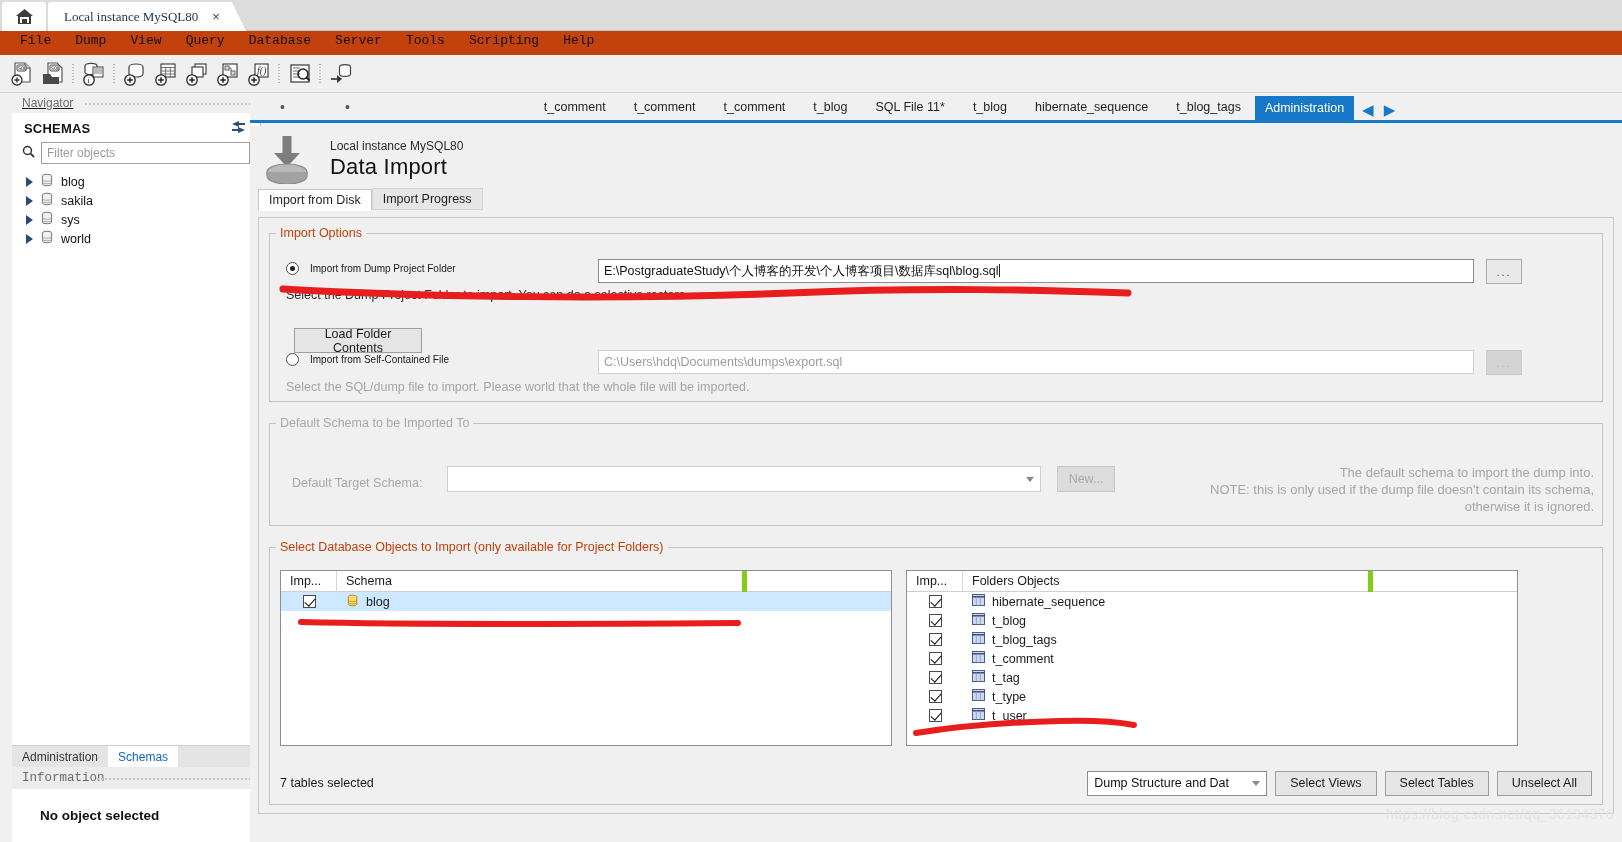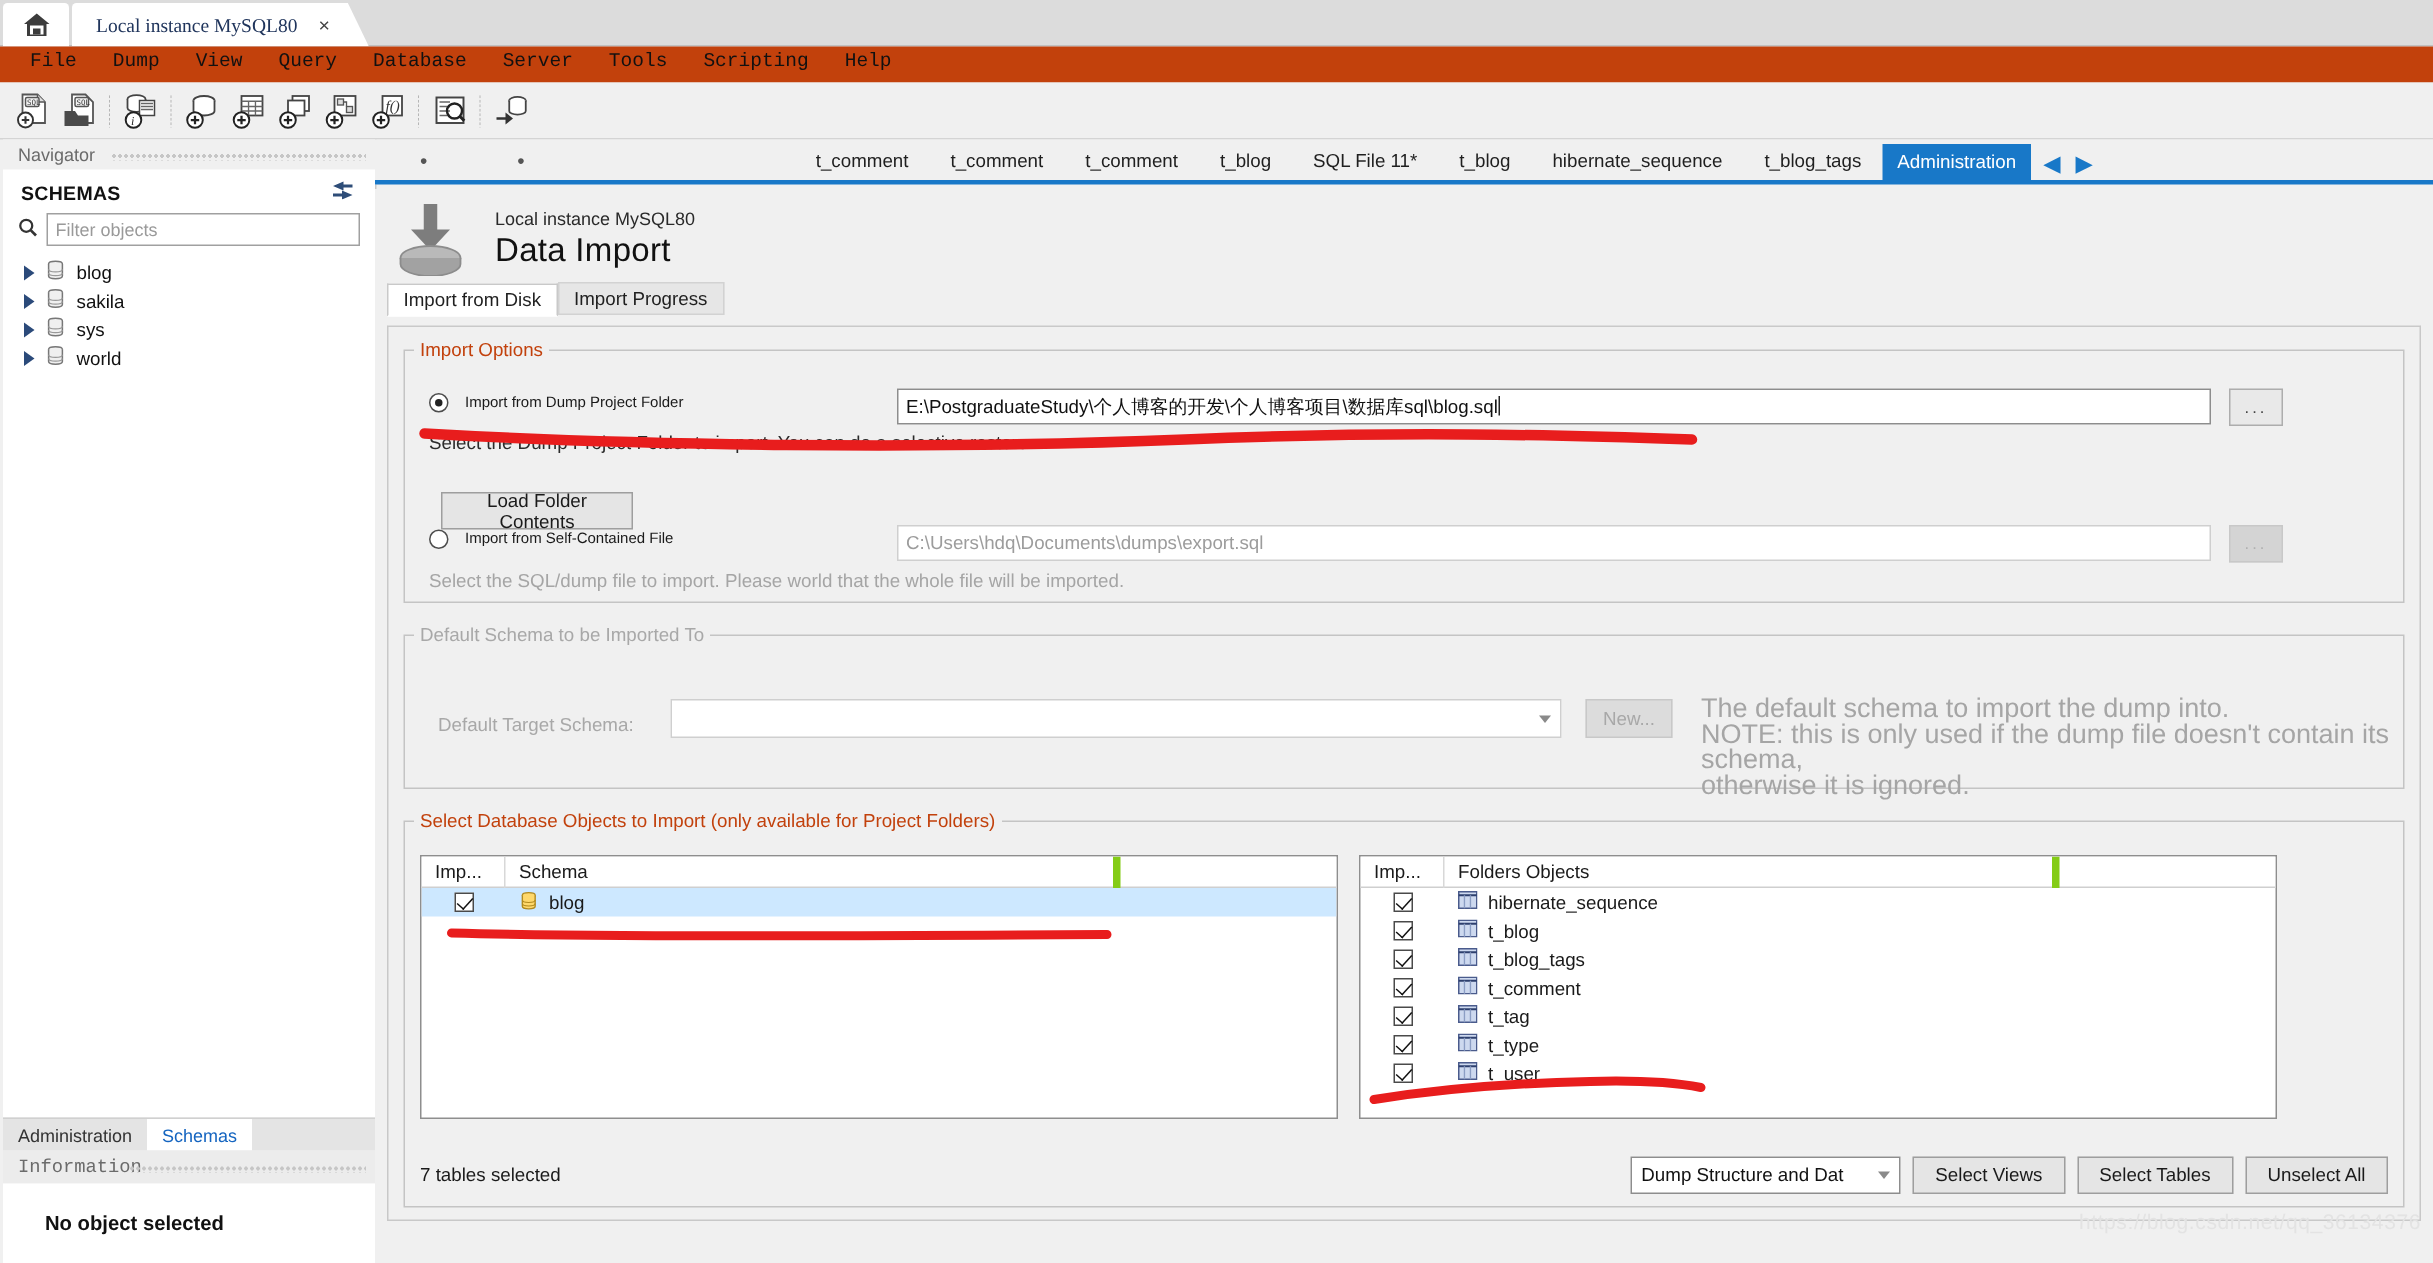--- a/index.html
+++ b/index.html
@@ -62,23 +62,24 @@
     display: flex; align-items: center;
     padding-left: 6px;
   }
   .tb-btn { width: 31px; height: 31px; display: flex; align-items: center; justify-content: center; }
   .tb-sep { width: 2px; height: 22px; margin: 0 4px;
             background-image: radial-gradient(#b5b5b5 40%, transparent 41%);
             background-size: 2px 3px; }
 
   
   .navigator {
-    position: absolute; left: 2px; top: 93px; width: 249px; height: 749px;
+    position: absolute; left: 12px; top: 93px; width: 249px; height: 749px;
     background: #f0f0f0;
     border-right: 1px solid #c8c8c8;
+    text-decoration: underline;
   }
   .panel-caption {
     height: 20px; display: flex; align-items: center;
     padding-left: 10px; color: #6b6b6b; font-size: 12px;
     background: #f0f0f0; position: relative;
   }
   .panel-caption .dots {
     position: absolute; left: 72px; right: 6px; top: 9px; height: 5px;
     background-image: radial-gradient(#c6c6c6 42%, transparent 43%);
     background-size: 4px 4px;
@@ -208,21 +209,21 @@
   .load-btn { position: absolute; left: 24px; top: 88px; width: 128px; height: 25px; }
 
   .lbl-target { position: absolute; left: 22px; top: 46px; font-size: 12.5px; color: #a8a8a8; }
   .sel-target {
     position: absolute; left: 177px; top: 36px; width: 594px; height: 26px;
     border: 1px solid #cfcfcf; background: #fff; display: flex; align-items: center;
     justify-content: flex-end; padding-right: 6px;
   }
   .chev { width: 0; height: 0; border-left: 4px solid transparent; border-right: 4px solid transparent; border-top: 5px solid #8a8a8a; }
   .new-btn { position: absolute; left: 787px; top: 36px; width: 58px; height: 26px; }
-  .note { position: absolute; left: 864px; top: 34px; width: 460px; font-size: 18px; color: #a5a5a5; line-height: 17px; }
+  .note { position: absolute; left: 864px; top: 34px; width: 460px; font-size: 13px; color: #a5a5a5; line-height: 17px; text-align: right; }
 
   
   .tblbox {
     position: absolute; background: #fff; border: 1px solid #8e8e8e; overflow: hidden;
   }
   .tbl-left { left: 10px; top: 16px; width: 612px; height: 176px; }
   .tbl-right { left: 636px; top: 16px; width: 612px; height: 176px; }
   .tbl-head {
     display: flex; height: 21px; background: #ffffff; border-bottom: 1px solid #cfcfcf;
     font-size: 12.5px; color: #1a1a1a; align-items: center;

